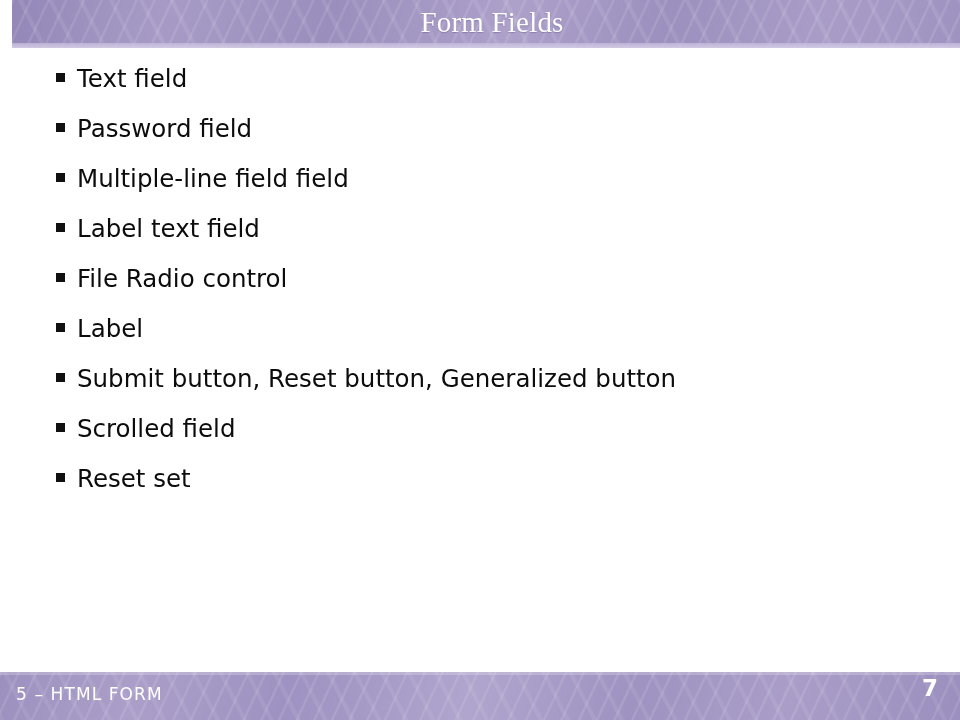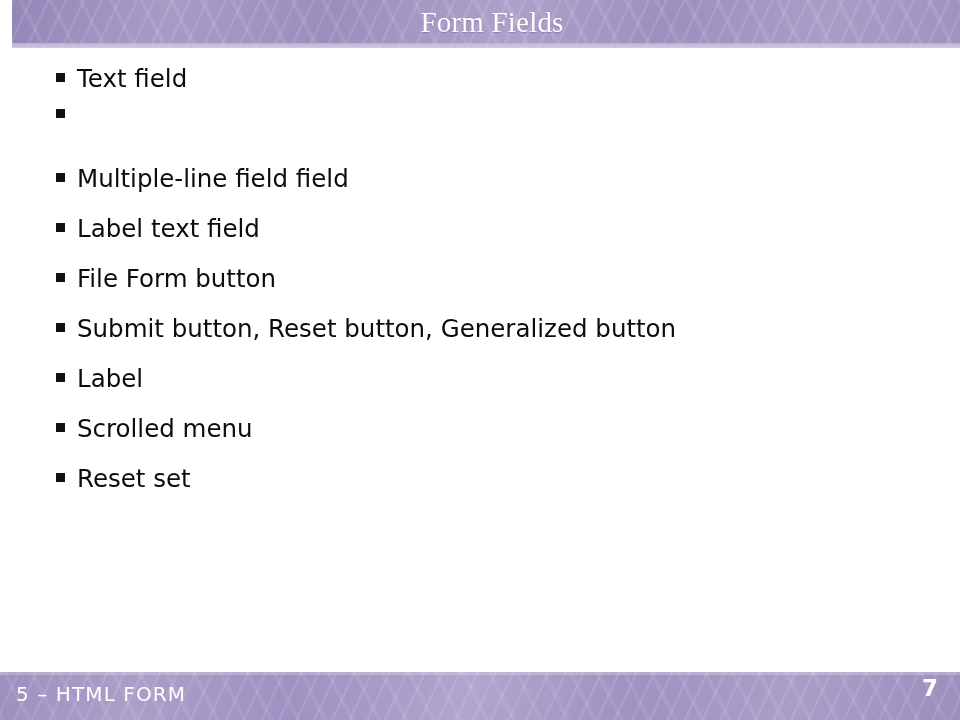--- a/index.html
+++ b/index.html
@@ -152,21 +152,21 @@
     height: 3px;
     background: rgba(255,255,255,0.22);
   }
   .footer-label {
     position: absolute;
     left: 16px;
     top: 0;
     height: 44px;
     line-height: 44px;
     color: #ffffff;
-    font-size: 20px;
+    font-size: 17px;
     letter-spacing: 1.1px;
     white-space: nowrap;
   }
   .footer-page {
     position: absolute;
     right: 22px;
     top: -6px;
     height: 44px;
     line-height: 44px;
     color: #ffffff;
@@ -187,53 +187,54 @@
   <div class="body-area">
     <ul class="bullet-list">
 
       <li class="bullet-item">
         <span class="bullet-marker"></span>
         <span class="bullet-label">Text field</span>
       </li>
 
       <li class="bullet-item">
         <span class="bullet-marker"></span>
+        <span class="bullet-label">Password field</span>
       </li>
 
       <li class="bullet-item">
         <span class="bullet-marker"></span>
         <span class="bullet-label">Multiple-line field field</span>
       </li>
 
       <li class="bullet-item">
         <span class="bullet-marker"></span>
         <span class="bullet-label">Label text field</span>
       </li>
 
 
 
       <li class="bullet-item">
         <span class="bullet-marker"></span>
-        <span class="bullet-label">File Form button</span>
+        <span class="bullet-label">File Radio control</span>
+      </li>
+
+      <li class="bullet-item">
+        <span class="bullet-marker"></span>
+        <span class="bullet-label">Label</span>
       </li>
 
       <li class="bullet-item">
         <span class="bullet-marker"></span>
         <span class="bullet-label">Submit button, Reset button, Generalized button</span>
       </li>
 
-      <li class="bullet-item">
-        <span class="bullet-marker"></span>
-        <span class="bullet-label">Label</span>
-      </li>
-
-
-      <li class="bullet-item">
-        <span class="bullet-marker"></span>
-        <span class="bullet-label">Scrolled menu</span>
+
+      <li class="bullet-item">
+        <span class="bullet-marker"></span>
+        <span class="bullet-label">Scrolled field</span>
       </li>
 
       <li class="bullet-item">
         <span class="bullet-marker"></span>
         <span class="bullet-label">Reset set</span>
       </li>
 
     </ul>
   </div>
 

